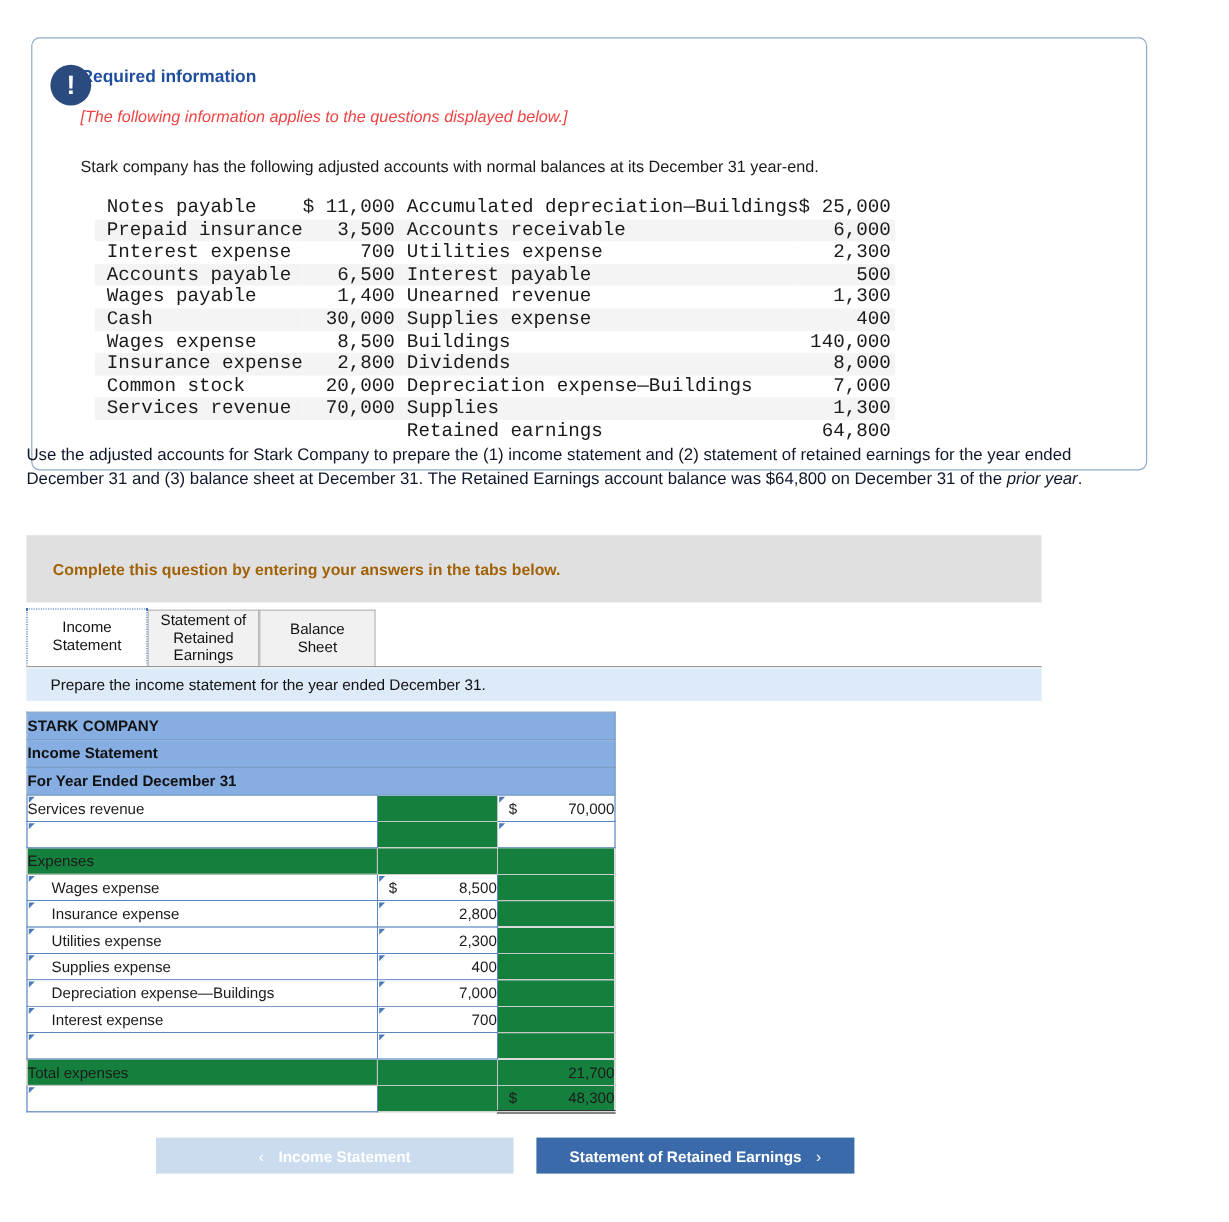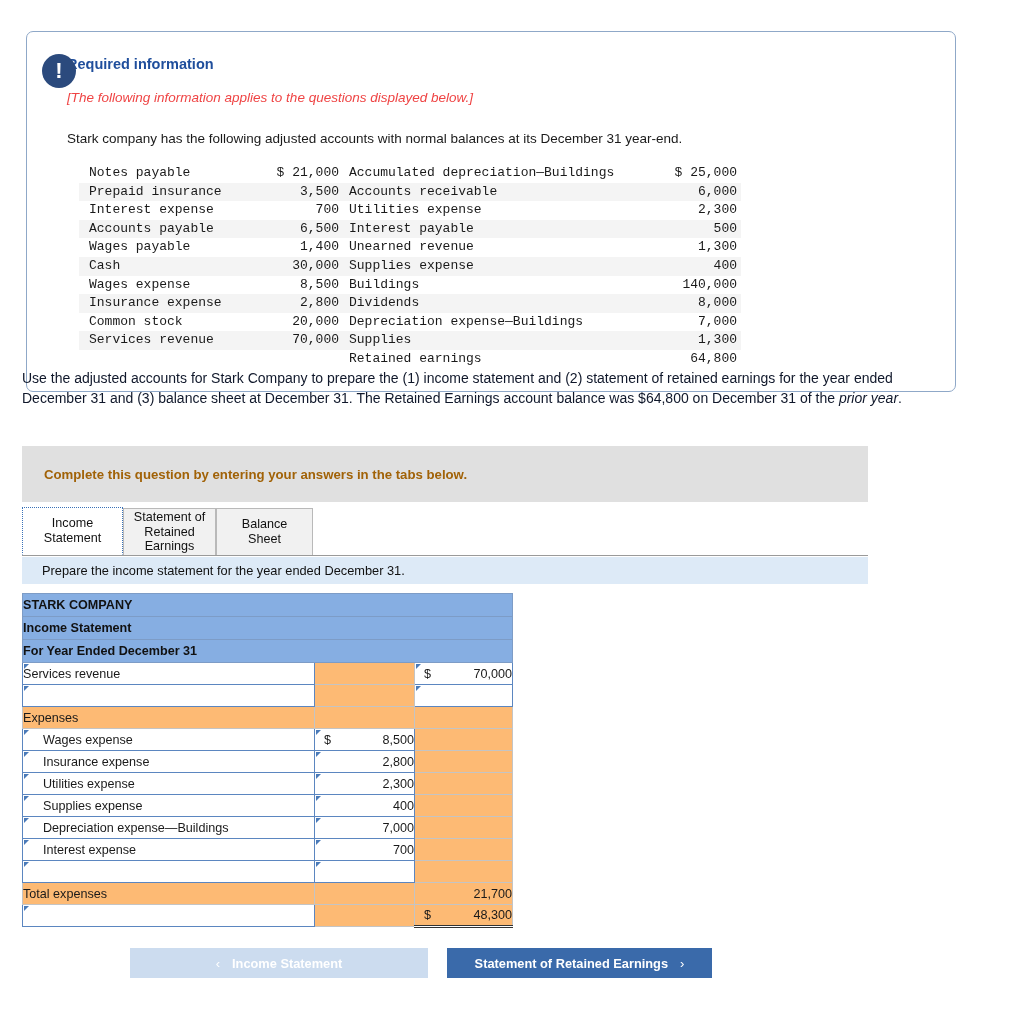--- a/index.html
+++ b/index.html
@@ -52,21 +52,21 @@
   .req-lead {
     font-size: 13.5px;
     margin: 0 0 18px 0;
     color: #1a1a1a;
   }
 
   
   .accounts {
     border-collapse: collapse;
     font-family: "Liberation Mono", monospace;
-    font-size: 13px;
+    font-size: 16px;
     margin-left: 12px;
     width: 662px;
   }
   .accounts td { padding: 1px 0; white-space: nowrap; line-height: 16.6px; }
   .accounts tr.alt td { background: #f4f4f4; }
   .ac-name1 { width: 168px; padding-left: 10px !important; }
   .ac-val1  { width: 100px; text-align: right; padding-right: 8px !important; }
   .ac-name2 { width: 290px; padding-left: 2px !important; }
   .ac-val2  { width: 104px; text-align: right; padding-right: 4px !important; }
 
@@ -180,21 +180,21 @@
   }
   .cell::before {
     content: "";
     position: absolute;
     left: 1px; top: 1px;
     width: 0; height: 0;
     border-top: 5px solid #4a7ab8;
     border-right: 5px solid transparent;
   }
   .plain {
-    background: #fdba74;
+    background: #15803d;
     border: 1px solid #c4c4c4;
     vertical-align: middle;
   }
   .lbl { padding-left: 5px; color: #1a1a1a; }
   .lbl.ind { padding-left: 20px; }
   .num {
     padding-right: 6px;
     text-align: right;
     color: #1a1a1a;
     position: relative;
@@ -246,21 +246,21 @@
   <div class="req-card">
     <div class="alert-badge">!</div>
     <div class="req-inner">
       <div class="req-title">Required information</div>
       <div class="req-italic">[The following information applies to the questions displayed below.]</div>
       <div class="req-lead">Stark company has the following adjusted accounts with normal balances at its December 31 year-end.</div>
       <table class="accounts">
         <tbody id="accounts-body">
             <tr>
               <td class="ac-name1">Notes payable</td>
-              <td class="ac-val1">$ 21,000</td>
+              <td class="ac-val1">$ 11,000</td>
               <td class="ac-name2">Accumulated depreciation—Buildings</td>
               <td class="ac-val2">$ 25,000</td>
             </tr>
             <tr class="alt">
               <td class="ac-name1">Prepaid insurance</td>
               <td class="ac-val1">3,500</td>
               <td class="ac-name2">Accounts receivable</td>
               <td class="ac-val2">6,000</td>
             </tr>
             <tr>

